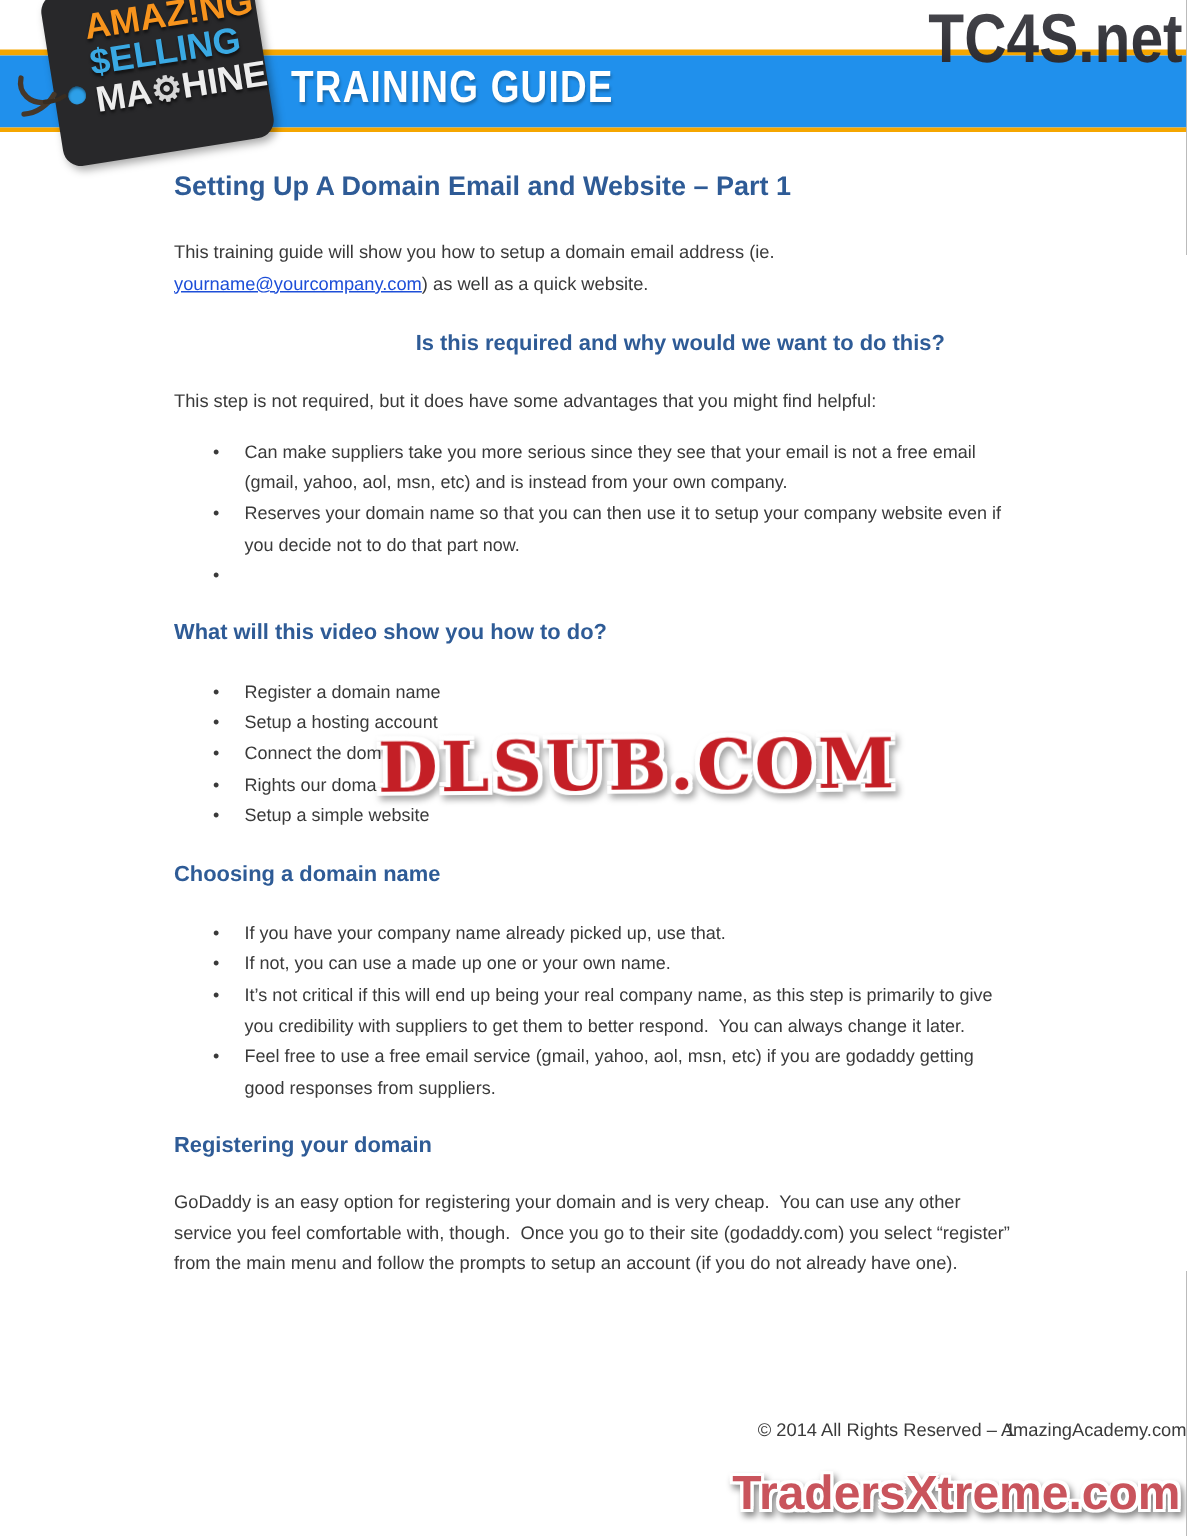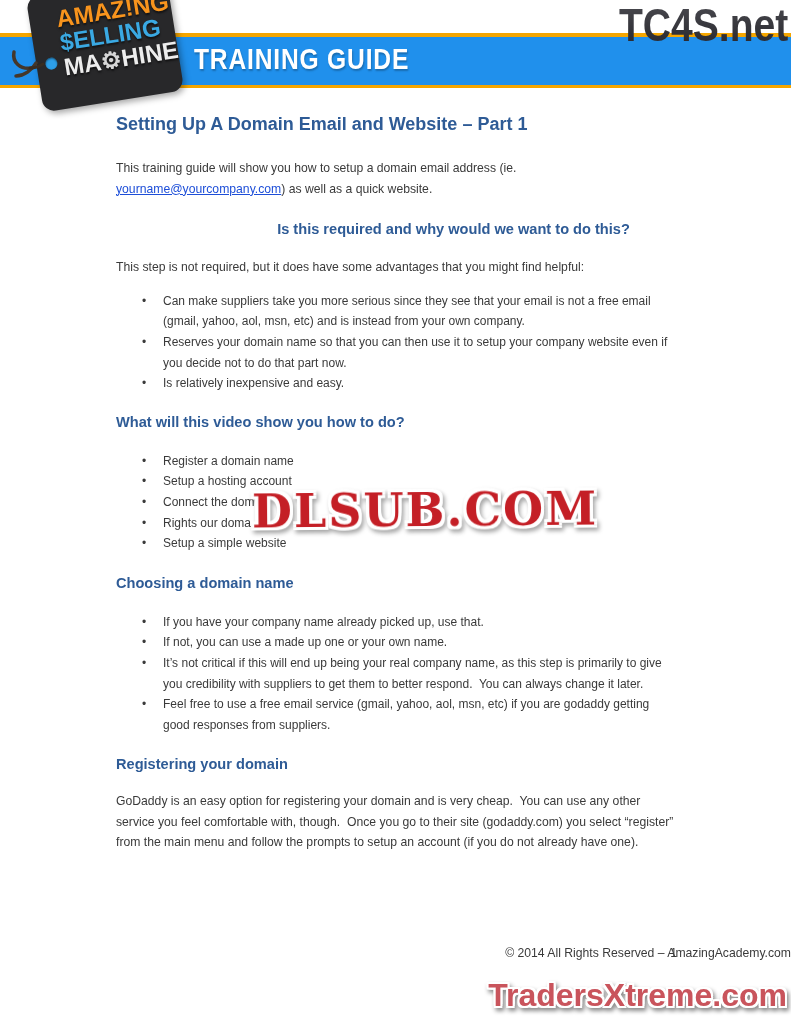--- a/index.html
+++ b/index.html
@@ -123,21 +123,20 @@
     <div class="bullet">
         <span class="dot">•</span>
         <span class="txt">Can make suppliers take you more serious since they see that your email is not a free email (gmail, yahoo, aol, msn, etc) and is instead from your own company.</span>
       </div>
     <div class="bullet">
         <span class="dot">•</span>
         <span class="txt">Reserves your domain name so that you can then use it to setup your company website even if you decide not to do that part now.</span>
       </div>
     <div class="bullet">
         <span class="dot">•</span>
-        <span class="txt">Is relatively inexpensive and easy.</span>
       </div>
   </div>
 
   <h2 class="sec-heading mt-h2b">What will this video show you how to do?</h2>
   <div class="bullets">
     <div class="bullet">
         <span class="dot">•</span>
         <span class="txt">Register a domain name</span>
       </div>
     <div class="bullet">

